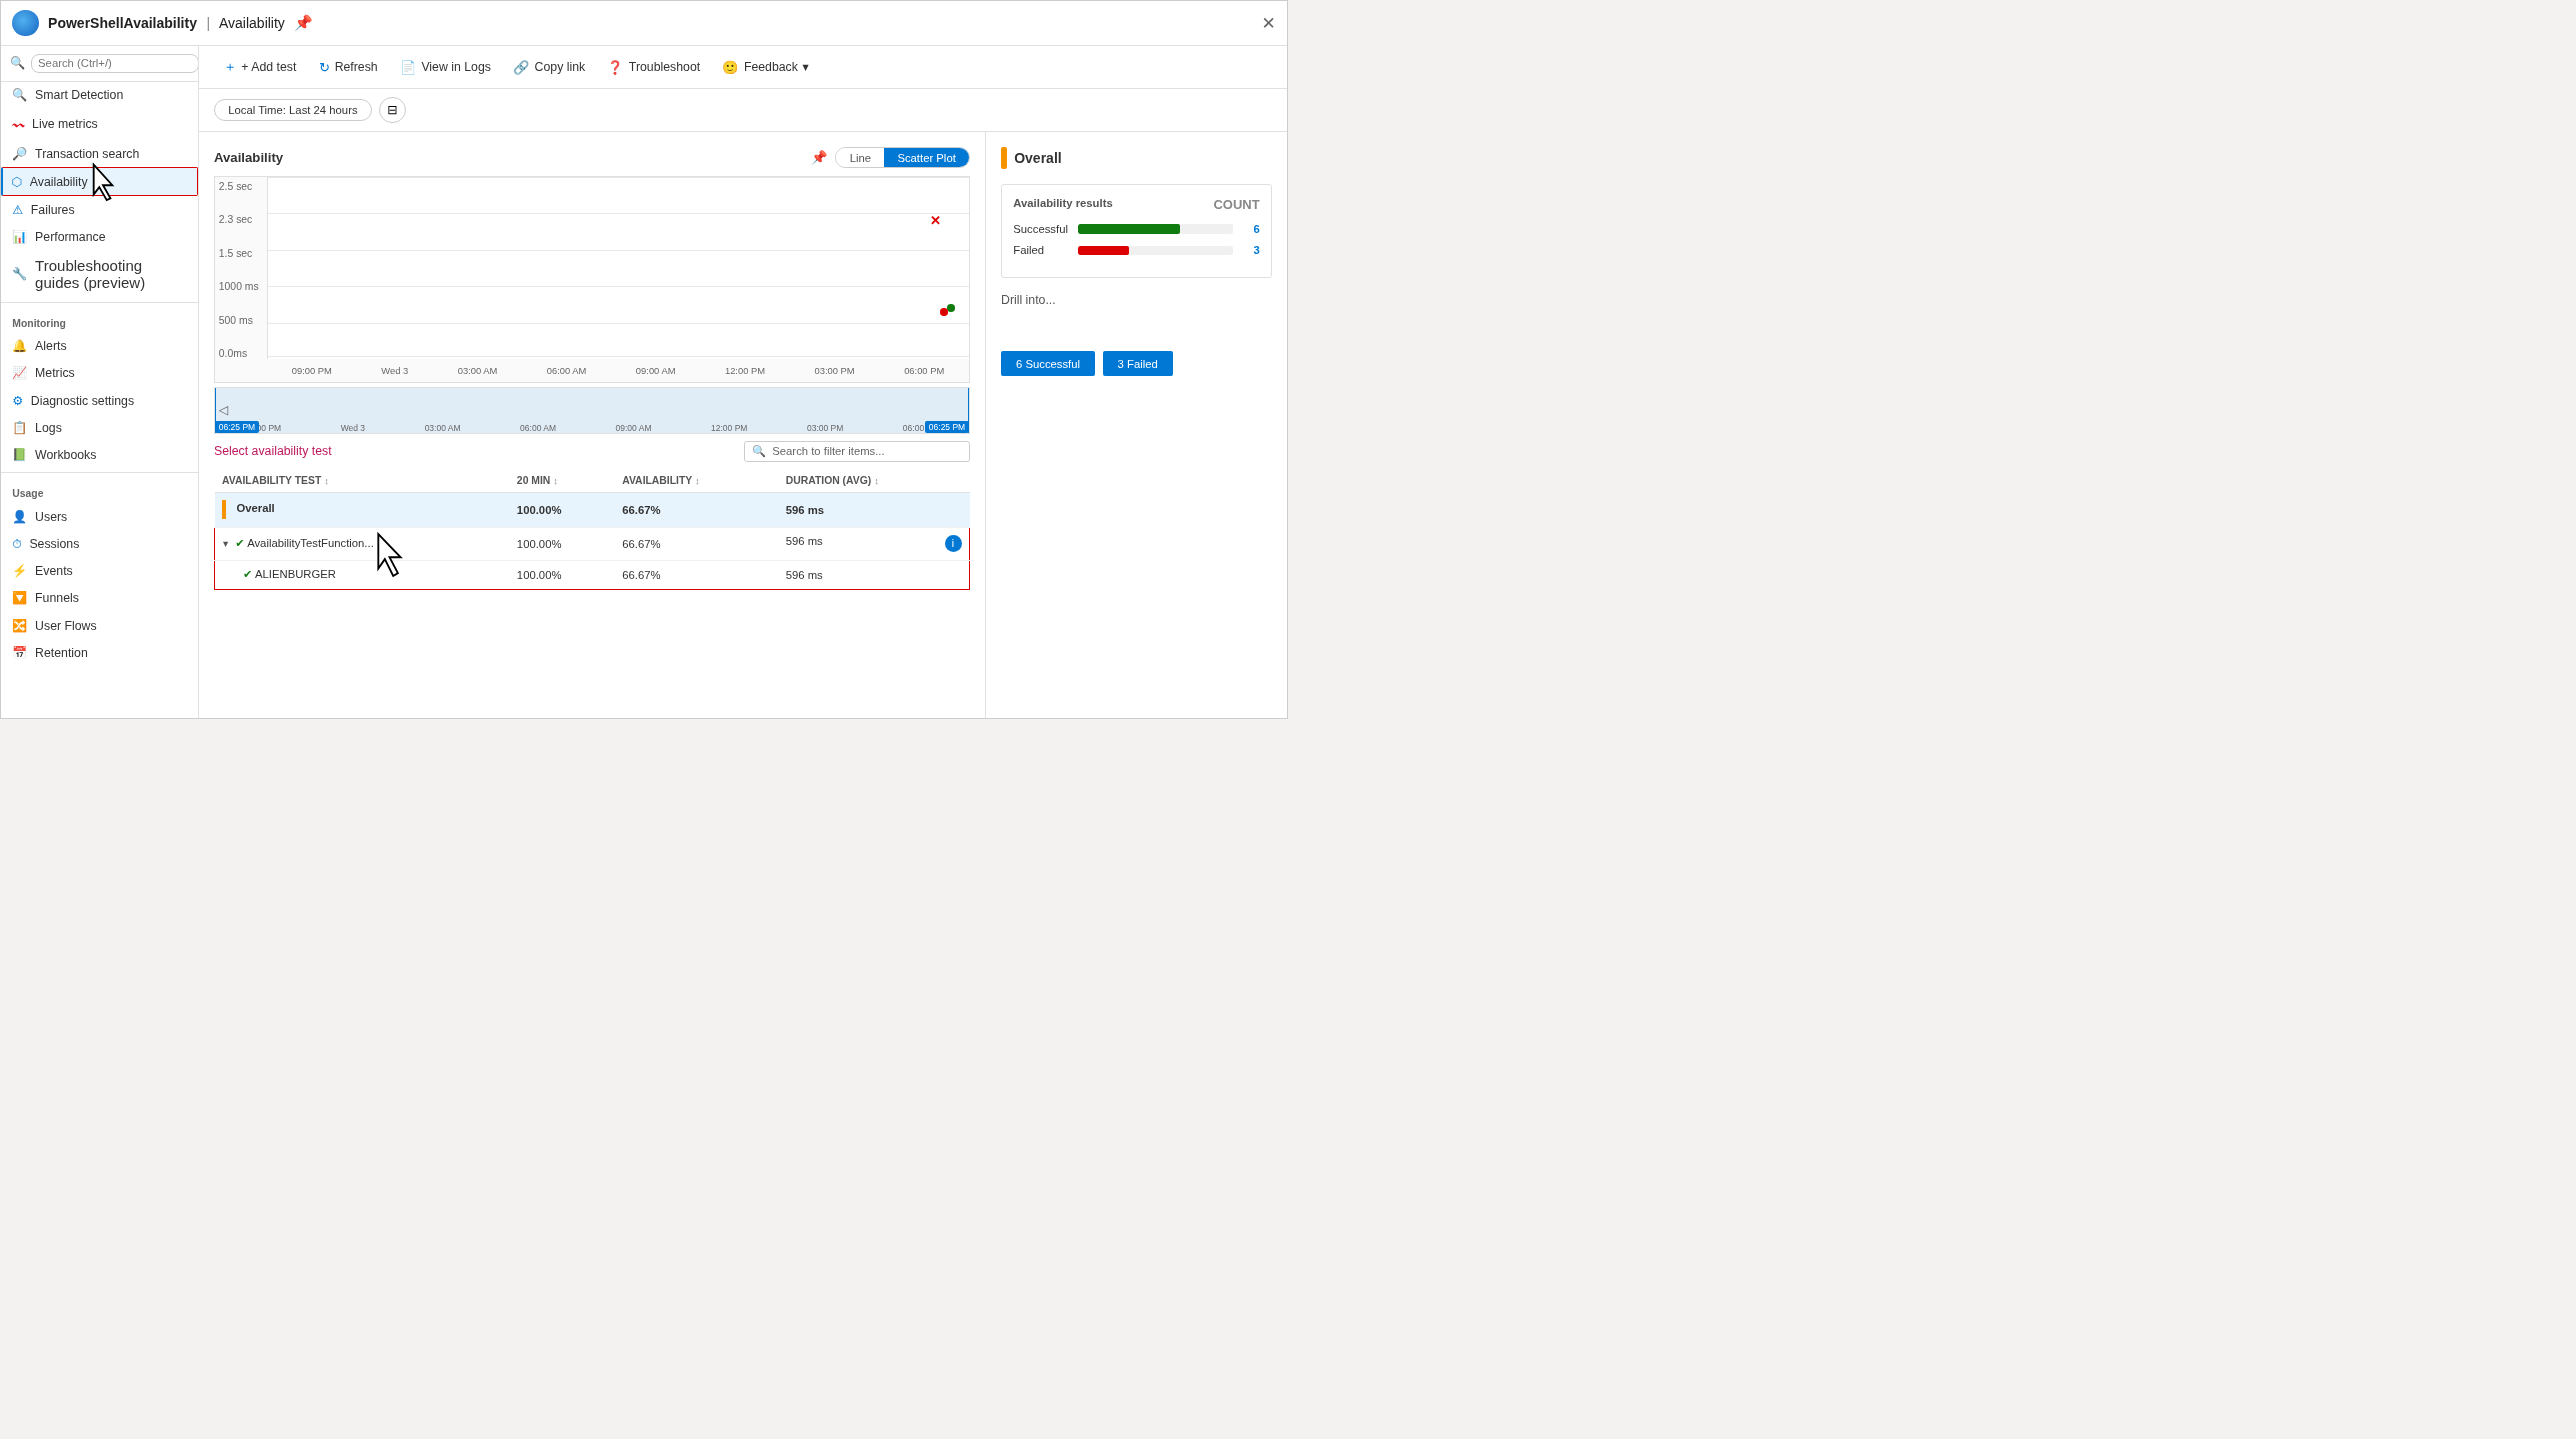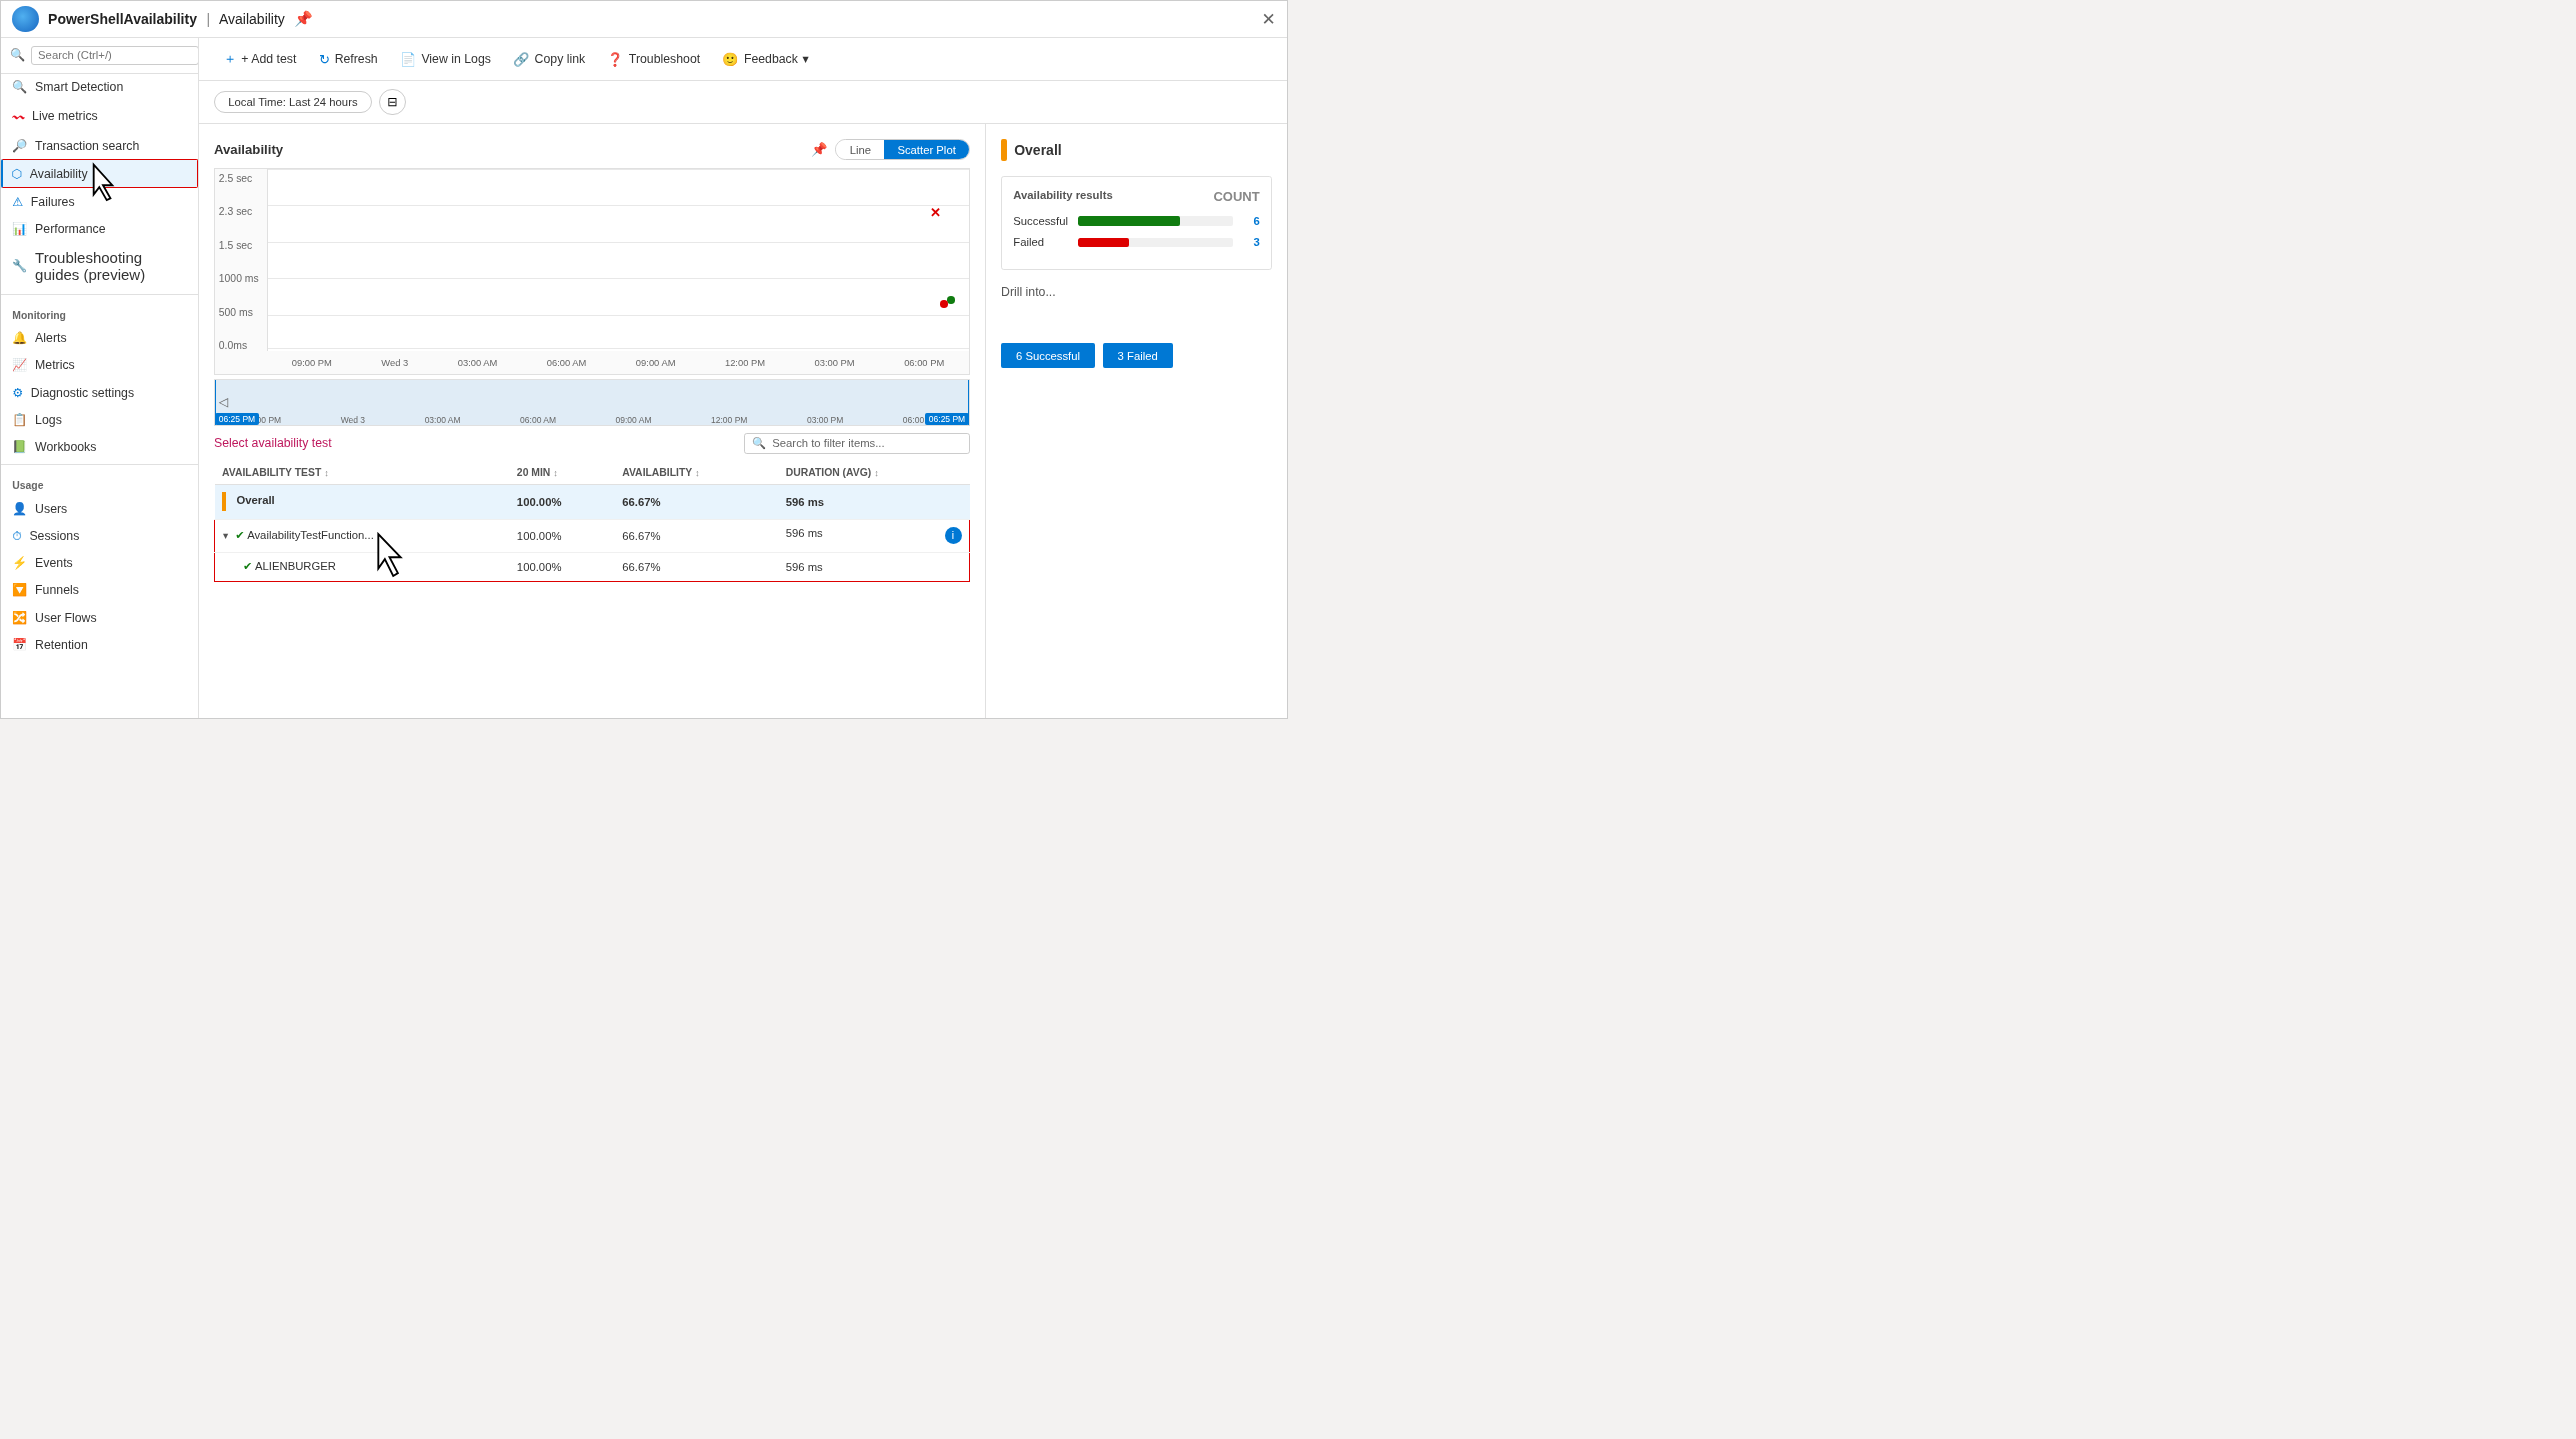--- a/index.html
+++ b/index.html
@@ -15,21 +15,21 @@
       position: relative;
     }
 
     
     .title-bar {
       display: flex;
       align-items: center;
       padding: 7.5px 11.3px;
       background: #fff;
       border-bottom: 0.9px solid #e0e0e0;
-      height: 37px;
+      height: 45px;
       flex-shrink: 0;
     }
     .title-bar-logo {
       width: 26.4px; height: 26.4px; margin-right: 9.4px;
       background: radial-gradient(circle at 40% 40%, #50b0f0, #1565c0);
       border-radius: 50%;
       flex-shrink: 0;
     }
     .title-bar-text {
       font-size: 14px;
@@ -481,21 +481,21 @@
     </div>
     <span class="title-bar-pin">📌</span>
     <span class="title-bar-close" style="margin-left:auto;">✕</span>
   </div>
 
   <div class="main-layout">
 
     <div class="sidebar">
       <div class="sidebar-search">
         <span class="icon-search">🔍</span>
-        <input type="text" style="flex: 1 1 0%; border: 0.9px solid rgb(204, 204, 204); padding: 2.8px 5.7px; font-size: 11.3px; outline: none; border-radius: 3px; color: rgb(85, 85, 85);" placeholder="Search (Ctrl+/)">
+        <input type="text" style="flex: 1 1 0%; border: 0.9px solid rgb(204, 204, 204); padding: 2.8px 5.7px; font-size: 11.3px; outline: none; border-radius: 8px; color: rgb(85, 85, 85);" placeholder="Search (Ctrl+/)">
         <span class="sidebar-collapse-btn">«</span>
       </div>
 
       <div class="sidebar-item">
         <span style="color:#0078d4; font-size:12.3px;">🔍</span>
         <span>Smart Detection</span>
       </div>
 
       <div class="sidebar-item">
         <span style="color:#e81123; font-size:12.3px;">〰</span>

